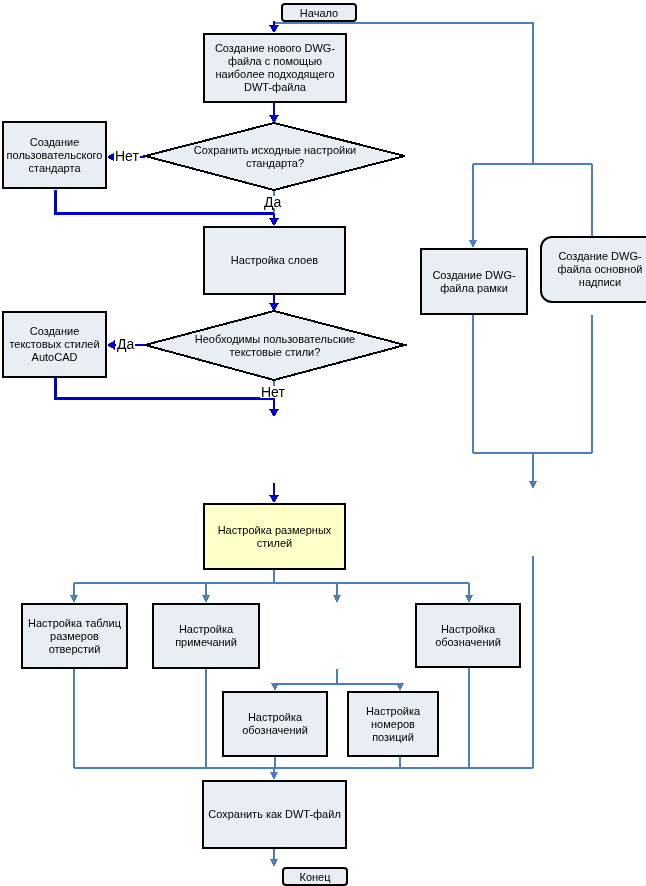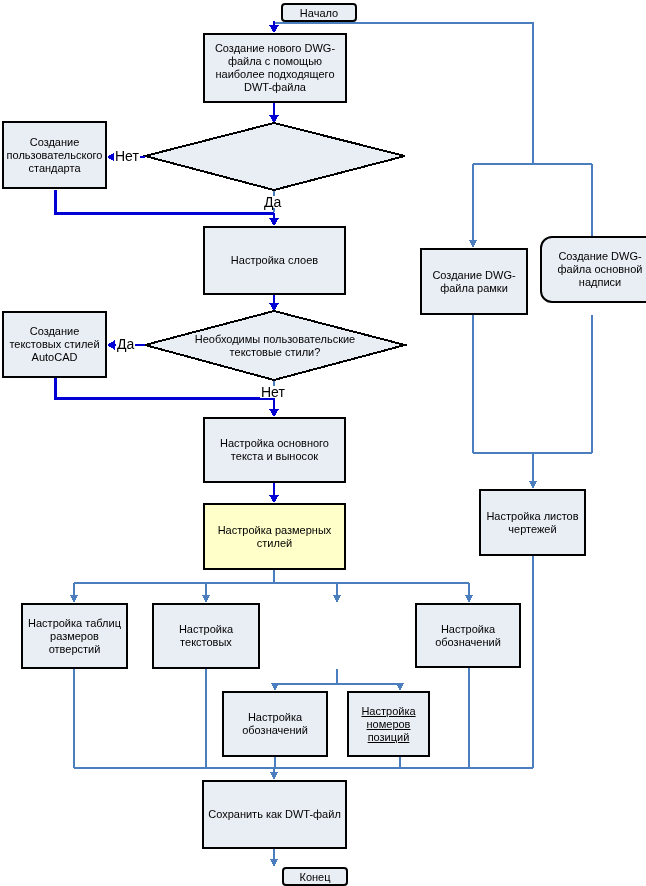--- a/index.html
+++ b/index.html
@@ -98,34 +98,34 @@
   <div class="terminator" style="left:238px;top:867px;width:66px;height:19px;">
     <span>Конец</span>
   </div>
 
   <div class="node" style="left:203px;top:33px;width:144px;height:70px;">
     <span>Создание нового DWG-файла с помощью наиболее подходящего DWT-файла</span>
   </div>
   <div class="node" style="left:203px;top:226px;width:143px;height:69px;">
     <span>Настройка слоев</span>
   </div>
-  <div class="node" style="left:203px;top:417px;width:143px;height:66px;">
-    <span>Настройка основного текста и выносок</span>
-  </div>
   <div class="node highlight" style="left:203px;top:503px;width:143px;height:67px;align-items:center;">
     <span>Настройка размерных стилей</span>
   </div>
 
   <div class="node" style="left:2px;top:121px;width:105px;height:68px;">
     <span>Создание пользовательского стандарта</span>
   </div>
   <div class="node" style="left:2px;top:311px;width:105px;height:67px;">
     <span>Создание текстовых стилей AutoCAD</span>
   </div>
 
+  <div class="dtext" style="left:170px;top:143px;width:210px;height:27px;">
+    <span>Сохранить исходные настройки стандарта?</span>
+  </div>
   <div class="dtext" style="left:170px;top:332px;width:210px;height:27px;">
     <span>Необходимы пользовательские текстовые стили?</span>
   </div>
 
   <div class="edge-label" style="left:114px;top:150px;">
     <span>Нет</span>
   </div>
   <div class="edge-label" style="left:263px;top:196px;">
     <span>Да</span>
   </div>
@@ -135,38 +135,35 @@
   <div class="edge-label" style="left:260px;top:386px;">
     <span>Нет</span>
   </div>
 
   <div class="node" style="left:420px;top:248px;width:108px;height:67px;">
     <span>Создание DWG-файла рамки</span>
   </div>
   <div class="node" style="left:540px;top:236px;width:120px;height:67px;border-radius:12px;">
     <span>Создание DWG-файла основной надписи</span>
   </div>
-  <div class="node" style="left:479px;top:489px;width:107px;height:67px;">
-    <span>Настройка листов чертежей</span>
-  </div>
 
   <div class="node" style="left:21px;top:603px;width:107px;height:66px;">
     <span>Настройка таблиц размеров отверстий</span>
   </div>
   <div class="node" style="left:152px;top:603px;width:108px;height:66px;">
-    <span>Настройка текстовых</span>
+    <span>Настройка примечаний</span>
   </div>
   <div class="node" style="left:415px;top:603px;width:106px;height:65px;">
     <span>Настройка обозначений</span>
   </div>
 
   <div class="node" style="left:222px;top:691px;width:106px;height:66px;">
     <span>Настройка обозначений</span>
   </div>
-  <div class="node" style="left:347px;top:691px;width:83px;height:66px;text-decoration:underline;">
+  <div class="node" style="left:347px;top:691px;width:92px;height:66px;">
     <span>Настройка номеров позиций</span>
   </div>
 
   <div class="node" style="left:202px;top:780px;width:145px;height:69px;align-items:center;">
     <span>Сохранить как DWT-файл</span>
   </div>
 
 </div>
 
 </body></html>

